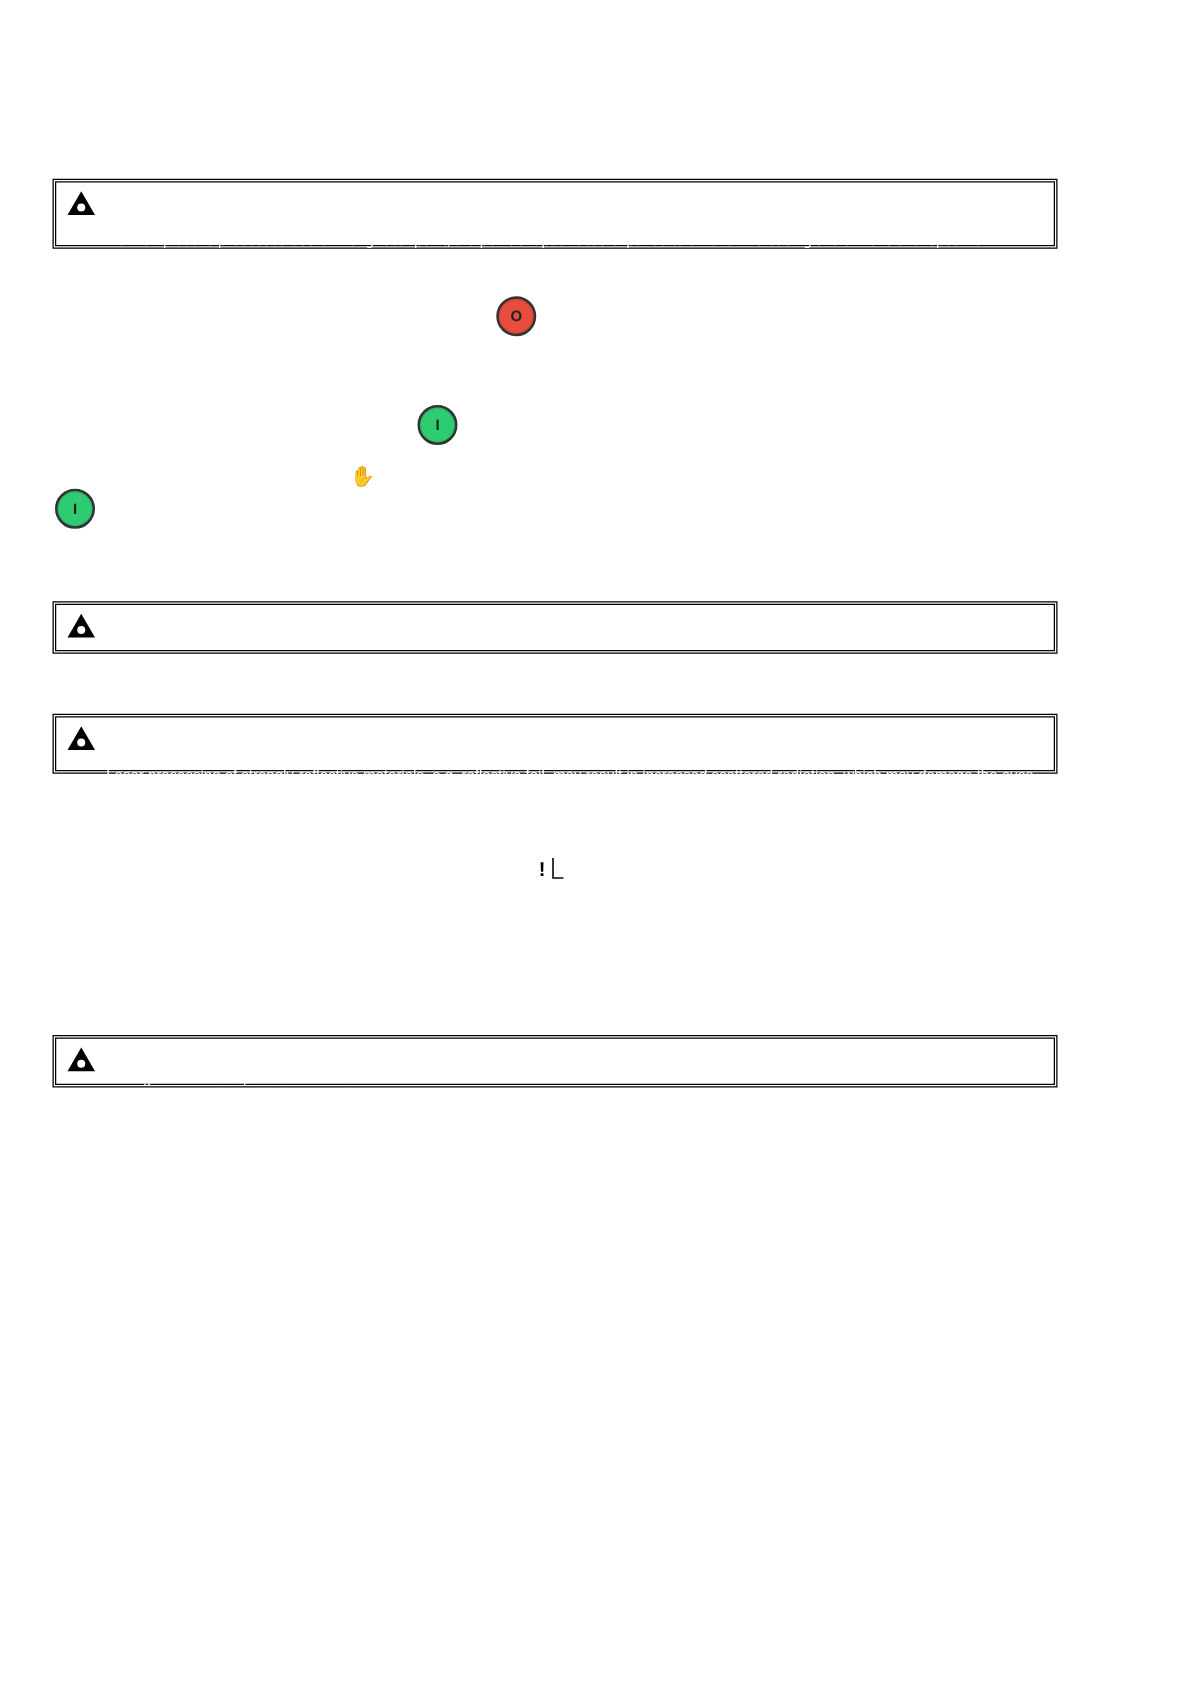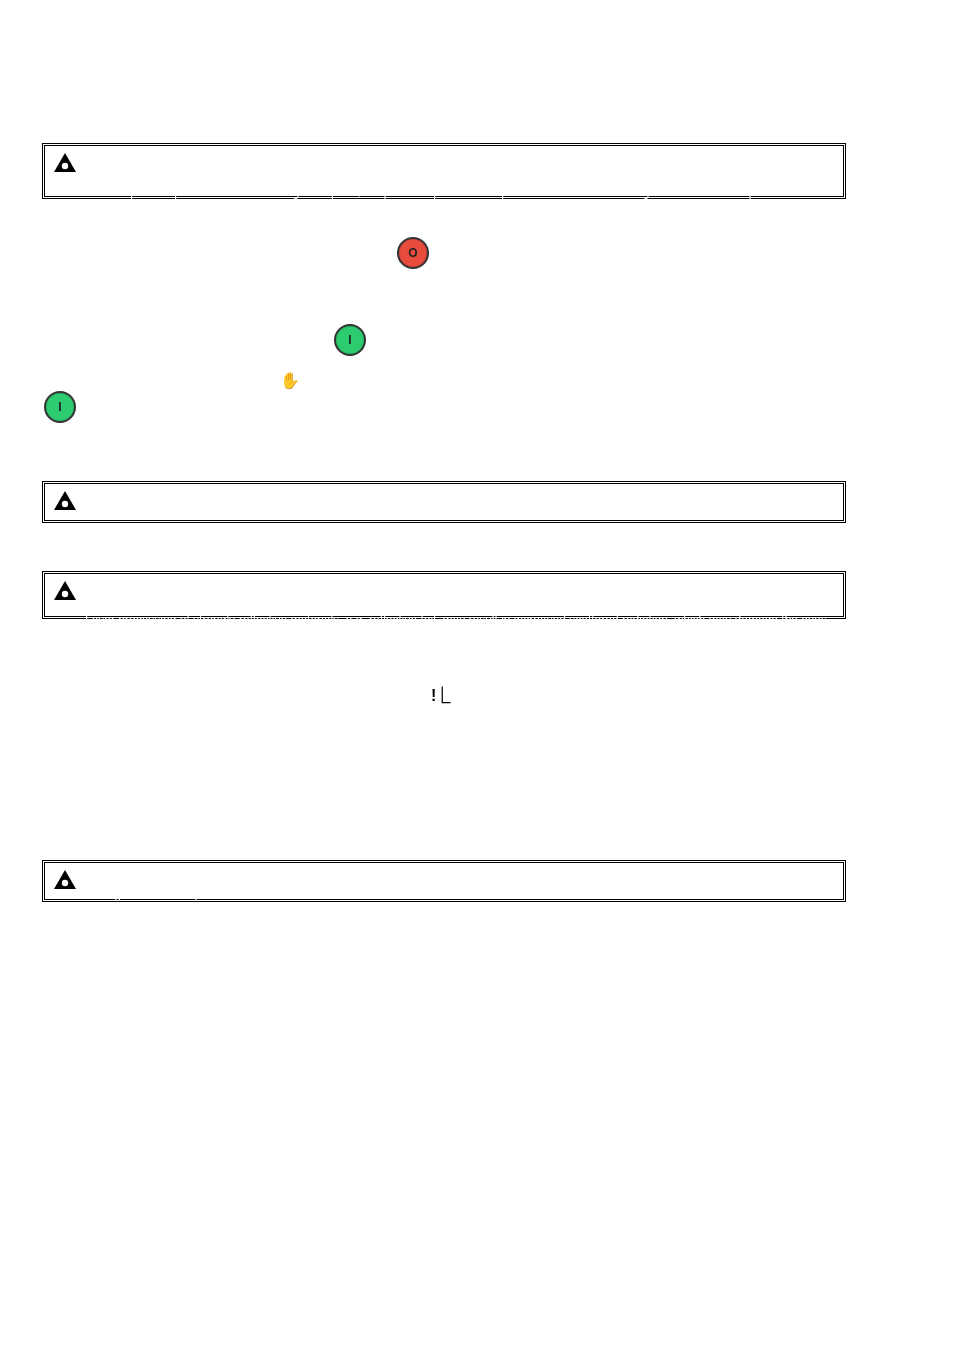--- a/index.html
+++ b/index.html
@@ -192,21 +192,21 @@
 
   <span class="foot-glyph" style="left:431px; top:687px;">!⎿</span>
 
   <div class="fig-placeholder" style="left:470px; top:680px; width:370px; height:100px;"></div>
   <div class="fig-label" style="position:absolute; left:470px; top:785px;">Fig. 6-21: Persons reaching into the processing area (light barrier interrupted)</div>
 
   <div class="body-text" style="position:absolute; left:60px; top:808px; width:780px;">In this case, laser processing is discontinued. The laser system then has to be homed ("Machine ready for operation" on page 49) and the order has to be restarted.</div>
 
   <div class="body-text" style="position:absolute; left:60px; top:828px; width:780px;">• <span>With the acrylic cover open, laser activity in progress and a person reaching into the processing area (light barrier interrupted): In this case, the processing head moves to the right rear corner, i.e. into an area that is difficult to access. Laser activity is discontinued there. The laser system then has to be homed ("Machine ready for operation" on page 49) and the order has to be restarted.</span></div>
 
-  <div class="warning-box" style="left:42px; top:860px; width:804px; height:42px;">
+  <div class="warning-box" style="left:42px; top:828px; width:804px; height:42px;">
     <div class="warn-row">
       <span class="warn-triangle">
         <svg viewBox="0 0 24 22" width="24" height="22">
           <polygon points="12,1 23,20 1,20" fill="#000"></polygon>
           <circle cx="12" cy="14" r="3.2" fill="#fff"></circle>
         </svg>
       </span>
       <div class="warn-text">
         <div class="title">WARNING</div>
         <div>The light barrier is a protective device.</div>

